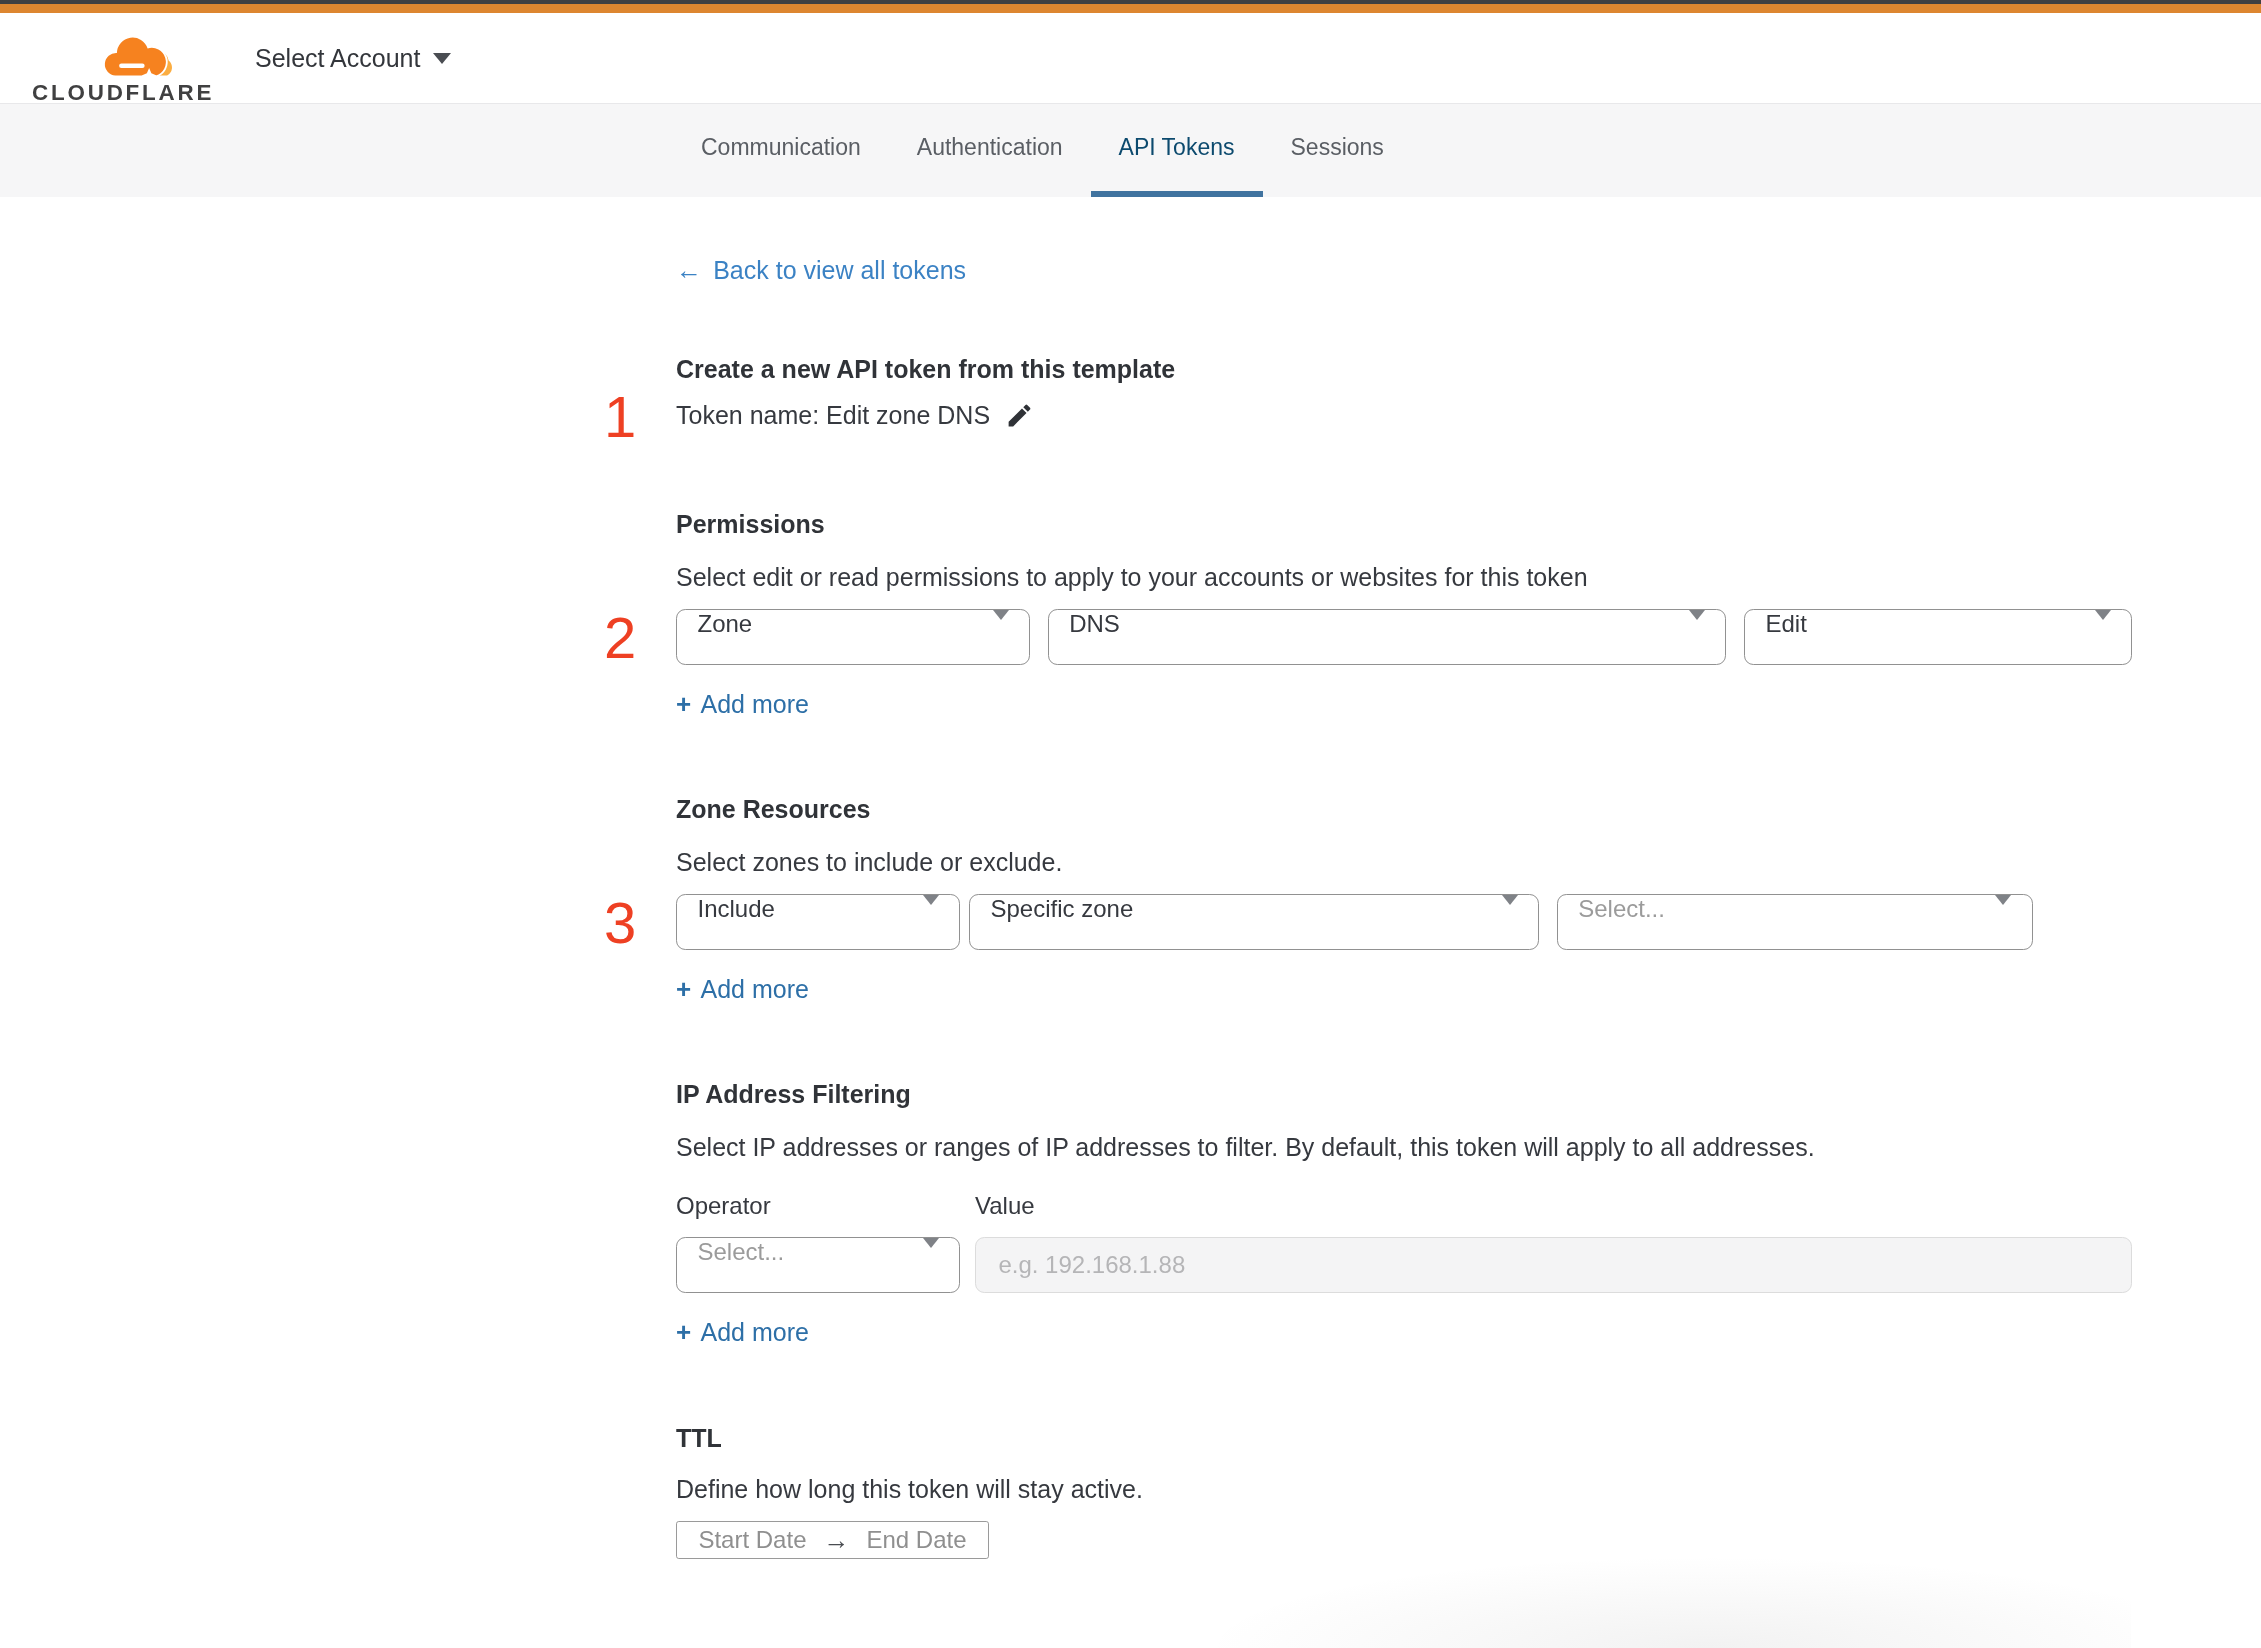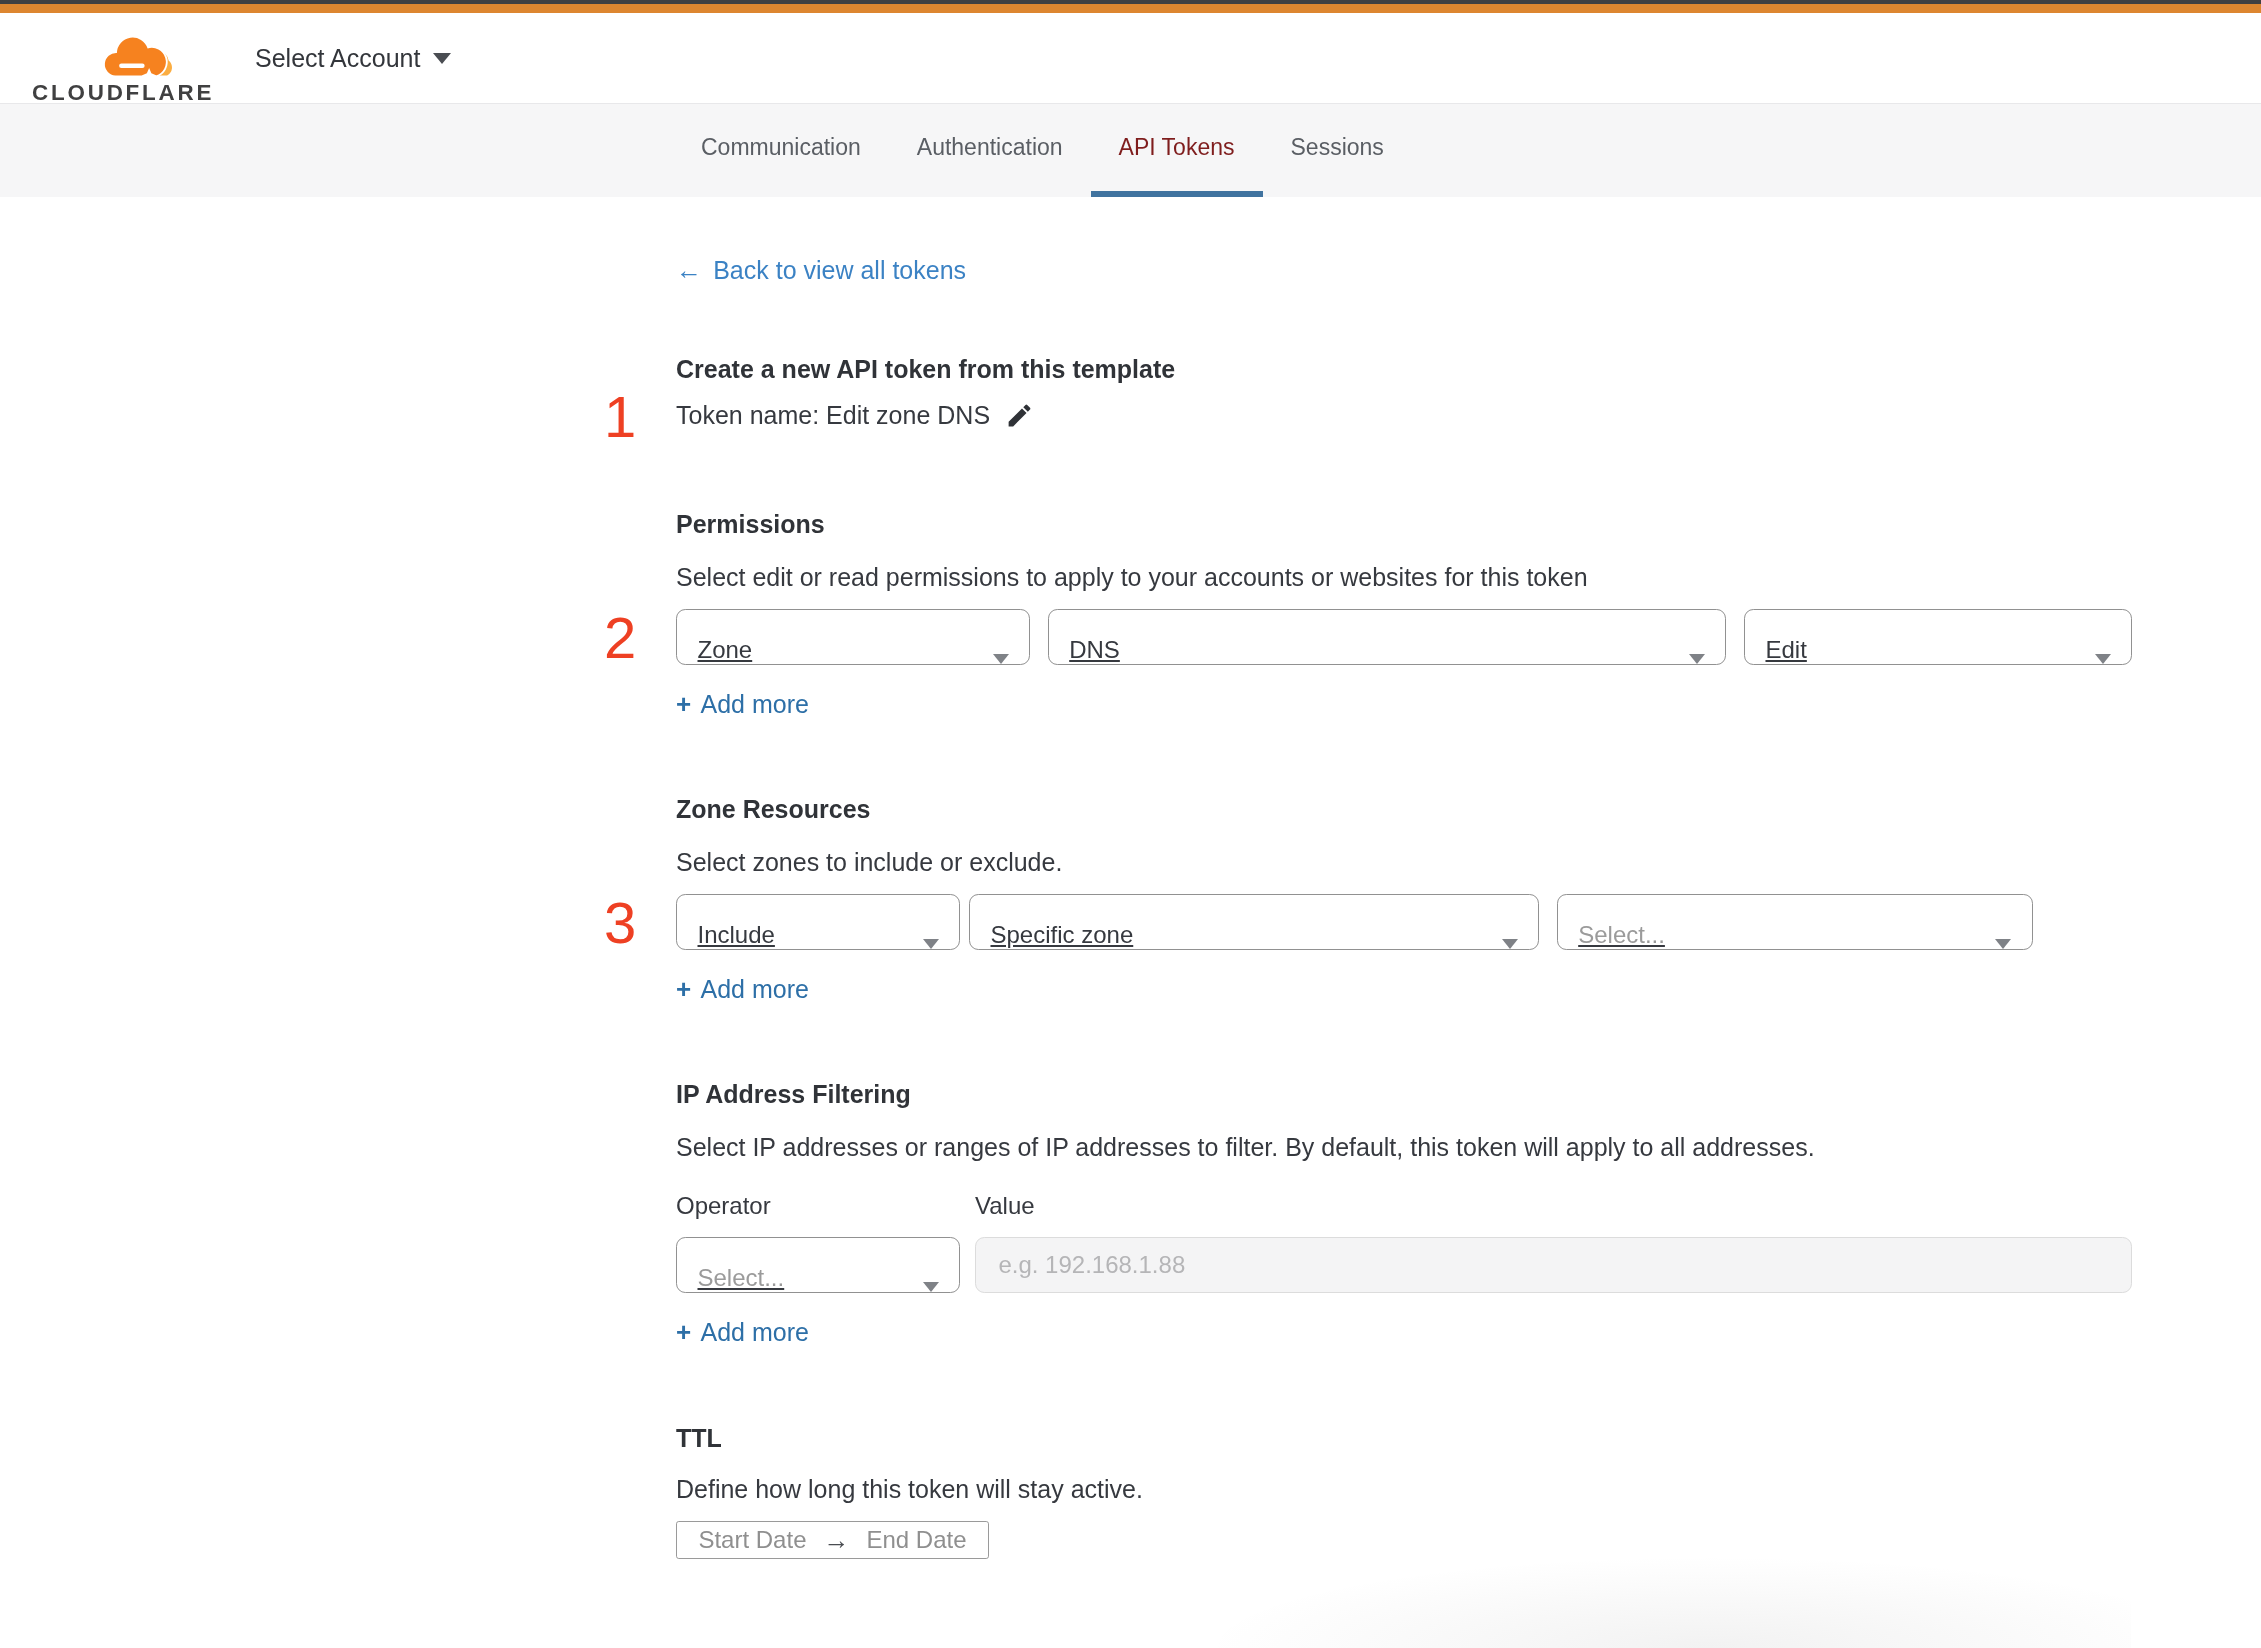--- a/index.html
+++ b/index.html
@@ -18,21 +18,21 @@
   .logo-cloud { display:block; margin-left:67px; width:80px; height:48px; }
   .logo-word  { font-size:22.4px; font-weight:700; letter-spacing:2.8px; color:#404041; margin-top:0.9px; }
   .account { position:absolute; left:255px; top:0; height:91px; display:flex; align-items:center; gap:13px; cursor:pointer; }
   .account-label { font-size:25px; color:#33363b; }
   .caret-dark { width:0; height:0; border-left:9.3px solid transparent; border-right:9.3px solid transparent; border-top:11.2px solid #4a4d52; }
 
   
   .tabstrip { height:93px; background:#f6f6f7; display:flex; padding-left:673px; }
   .tab { padding:0 28px; display:flex; align-items:center; font-size:23px; color:#5a5e64;
          border-bottom:6.5px solid transparent; cursor:pointer; }
-  .tab.active { color:#7f1d1d; font-weight:500; border-bottom-color:#40739f; }
+  .tab.active { color:#0c4a6e; font-weight:500; border-bottom-color:#40739f; }
 
   
   .content { margin-left:676px; width:1456px; position:relative; }
   .back-link { margin-top:58px; display:inline-flex; align-items:center; gap:11.2px;
                color:#3b82c4; font-size:25px; cursor:pointer; }
   .back-arrow { font-size:26px; }
 
   .h-bold { font-size:25px; font-weight:700; color:#303338; }
   .desc   { font-size:25px; color:#36393f; }
 
@@ -43,22 +43,22 @@
   .stepnum { position:absolute; color:#ee4023; font-size:58px; line-height:58px; font-weight:400; }
   .step-1 { left:-72px; top:-13px; }
   .step-2 { left:-72px; top:0px; }
   .step-3 { left:-72px; top:0px; }
 
   .sect-heading-permissions { margin-top:80px; }
   .sect-desc { margin-top:24px; }
   .select-row { margin-top:17px; position:relative; display:flex; }
 
   .select { height:56px; border:1.9px solid #919191; border-radius:9.3px; background:#fff;
-            display:flex; align-items:flex-end; justify-content:space-between;
-            padding:0 20.5px; font-size:24px; color:#36393f; cursor:pointer;text-decoration:underline; }
+            display:flex; align-items:flex-start; justify-content:space-between;
+            padding:0 20.5px; font-size:24px; color:#36393f; cursor:pointer; }
   .select .ph { color:#9b9b9b; }
   .caret-gray { width:0; height:0; border-left:8.4px solid transparent; border-right:8.4px solid transparent;
                 border-top:10.3px solid #7f8287; margin-left:13px; }
 
   .add-more { margin-top:24px; display:inline-flex; align-items:center; gap:9.3px;
               color:#2d6fa7; font-size:25px; cursor:pointer; }
   .add-more .plus { font-weight:700; font-size:26px; }
 
   .sect-heading-zr { margin-top:75px; }
   .sect-heading-ip { margin-top:75px; }

